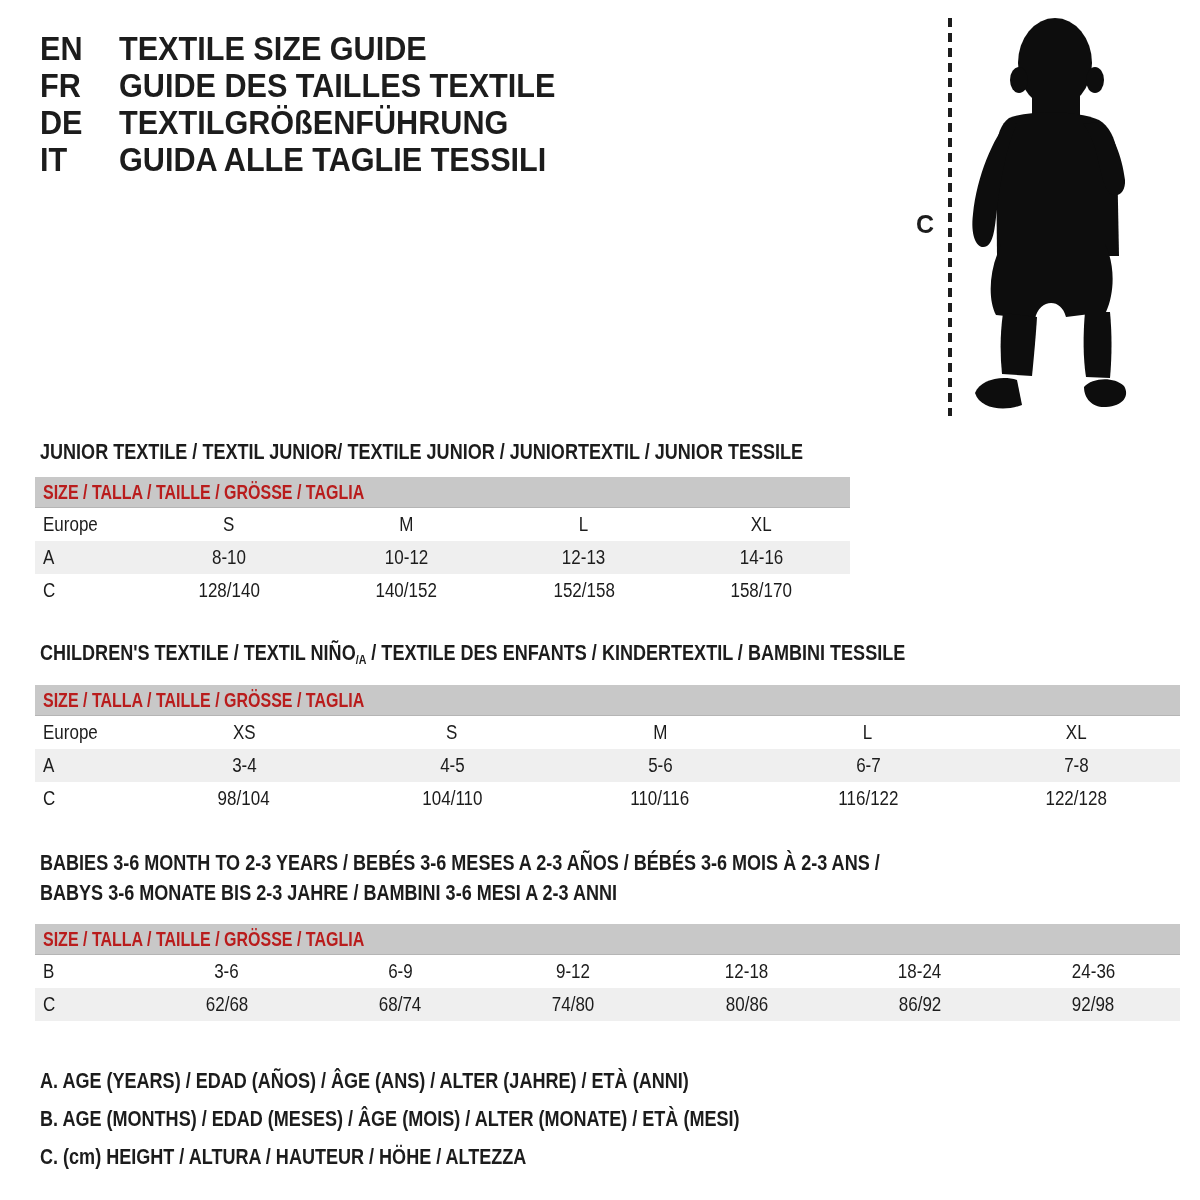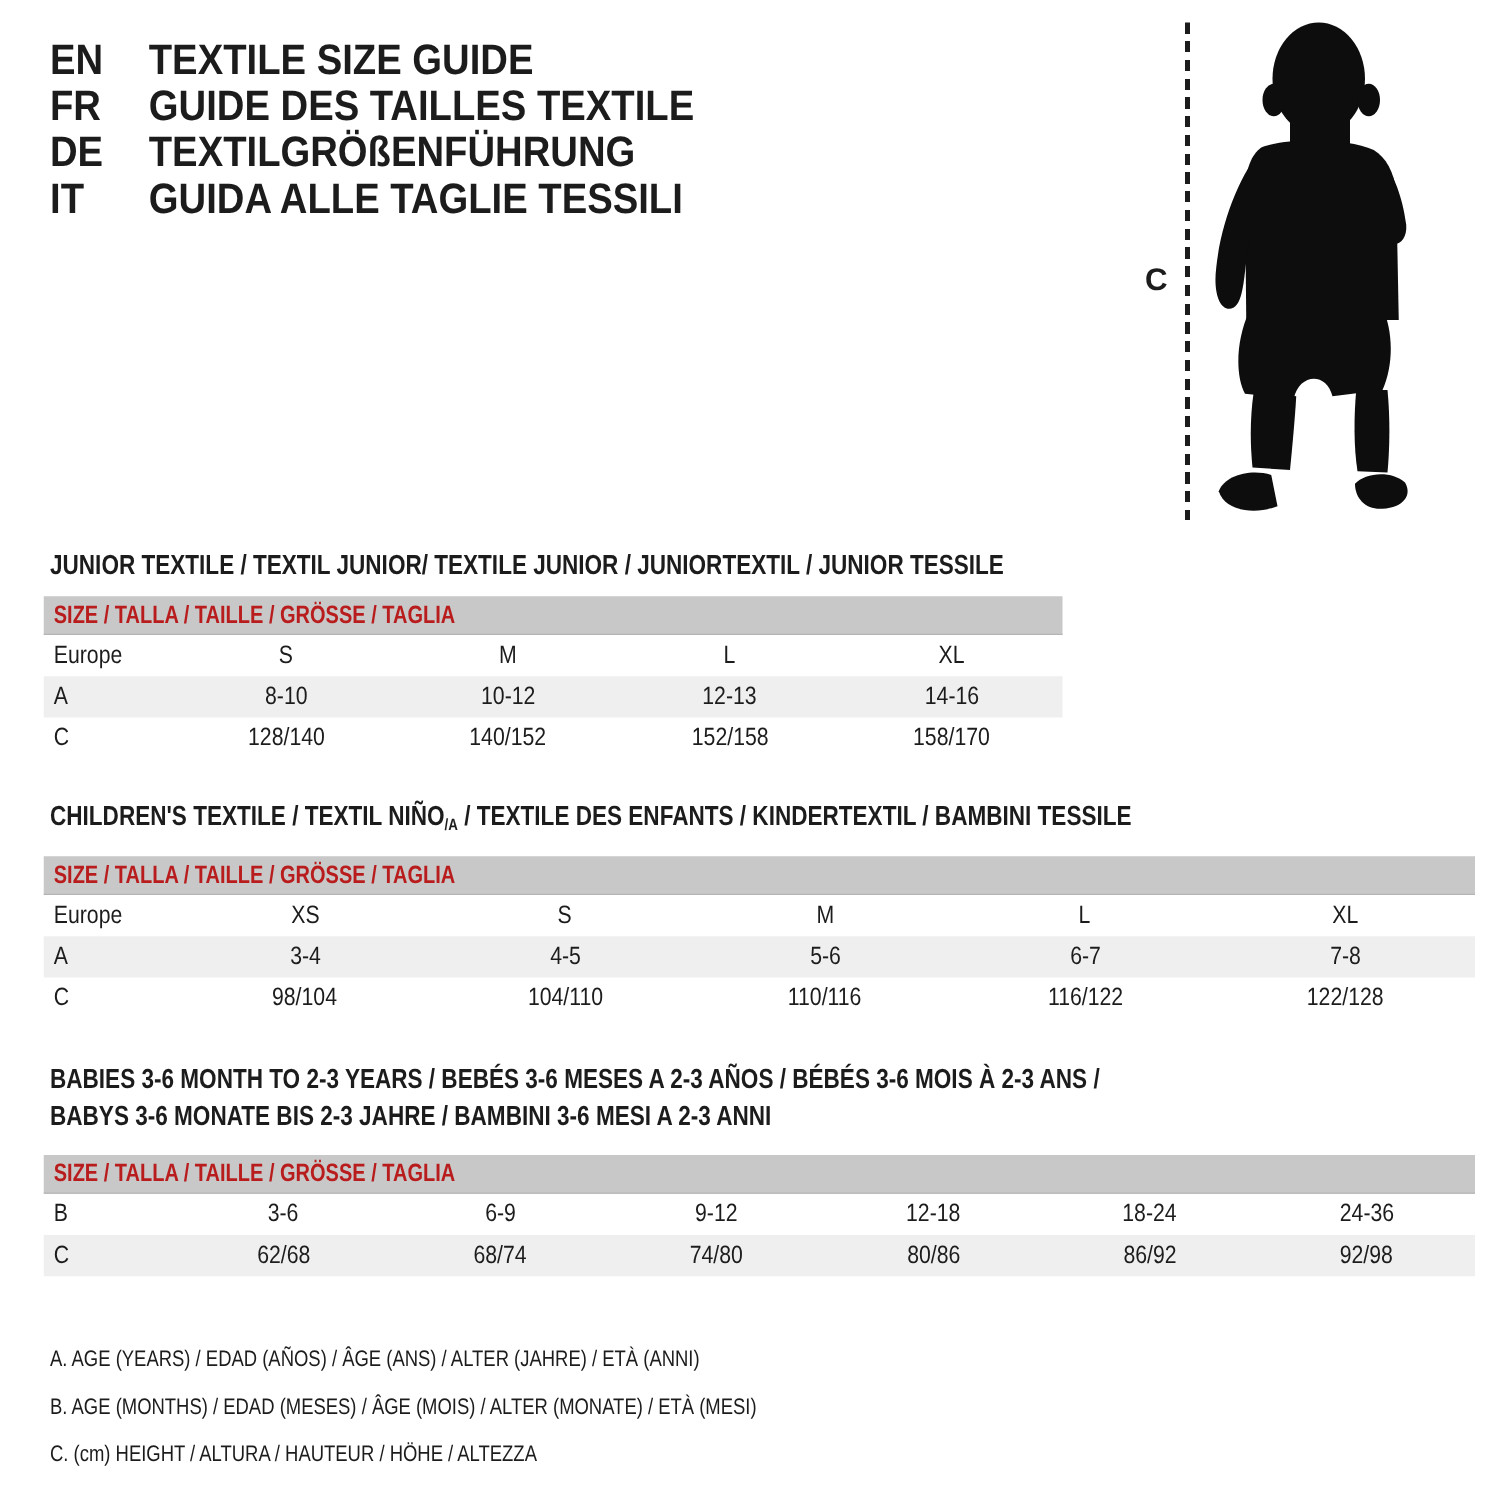--- a/index.html
+++ b/index.html
@@ -49,21 +49,21 @@
   .tbl-band{height:31px;background:var(--band-bg);border-bottom:1px solid #b5b5b5;
     display:flex;align-items:center;padding-left:8px;box-sizing:border-box;
     font-weight:700;font-size:20px;color:#b91c1c;}
   .tbl-row{height:33px;display:flex;align-items:center;font-size:20px;justify-content:space-between;}
   .tbl-row.shade{background:var(--row-shade);}
   .tbl-label{width:105px;flex:0 0 105px;padding-left:8px;box-sizing:border-box;}
   .tbl-val{flex:1;text-align:center;}
 
   
   .legend{position:absolute;left:40px;top:1068px;}
-  .legend-line{height:38px;display:flex;align-items:center;font-size:18px;font-weight:400;}
+  .legend-line{height:38px;display:flex;align-items:flex-start;font-size:22px;font-weight:700;}
 </style>
 </head>
 <body>
 
 <div class="page">
 
   <section class="lang-block">
       <div class="lang-row">
         <span class="lang-code"><span class="cx90">EN</span></span>
         <span class="cx90">TEXTILE SIZE GUIDE</span>

